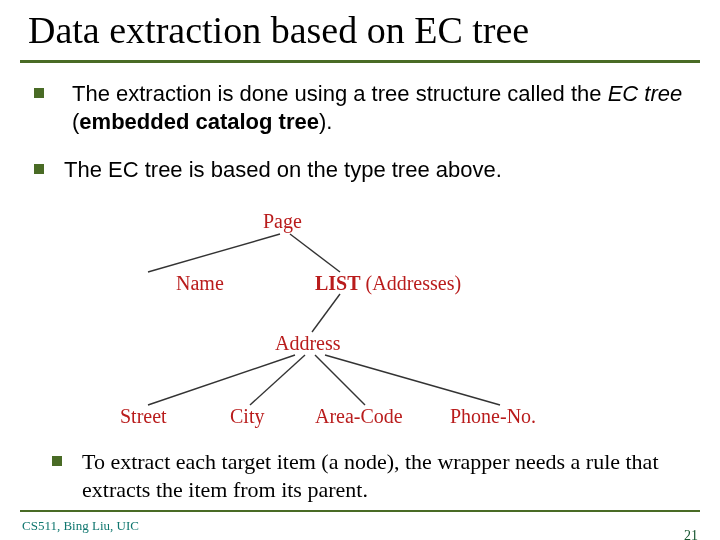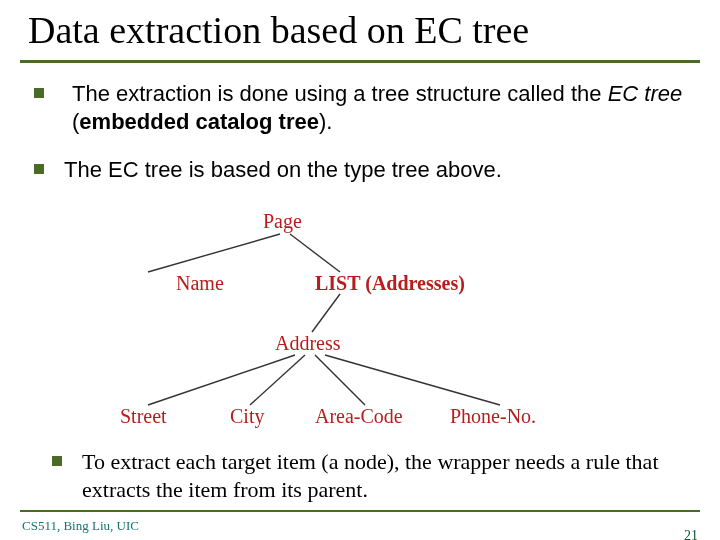--- a/index.html
+++ b/index.html
@@ -166,21 +166,21 @@
       <line x1="195" y1="145" x2="140" y2="195"></line>
 
       <line x1="205" y1="145" x2="255" y2="195"></line>
 
       <line x1="215" y1="145" x2="390" y2="195"></line>
     </svg>
 
     <div class="node" style="left:153px; top:0px;">Page</div>
     <div class="node" style="left:22px; top:62px;margin-left:44px;">Name</div>
     <div class="node bold" style="left:205px; top:62px;">
-      <span>LIST</span><span class="addr-note" style="font-weight:bold;"> (Addresses)</span>
+      <span>LIST</span><span class="addr-note" style="font-weight:normal;"> (Addresses)</span>
     </div>
     <div class="node" style="left:165px; top:122px;">Address</div>
     <div class="node" style="left:10px; top:195px;">Street</div>
     <div class="node" style="left:120px; top:195px;">City</div>
     <div class="node" style="left:340px; top:195px;">Phone-No.</div>
     <div class="node" style="left:205px; top:195px;">Area-Code</div>
   </div>
 
   <div class="b3wrap">
     <div class="bullet">

